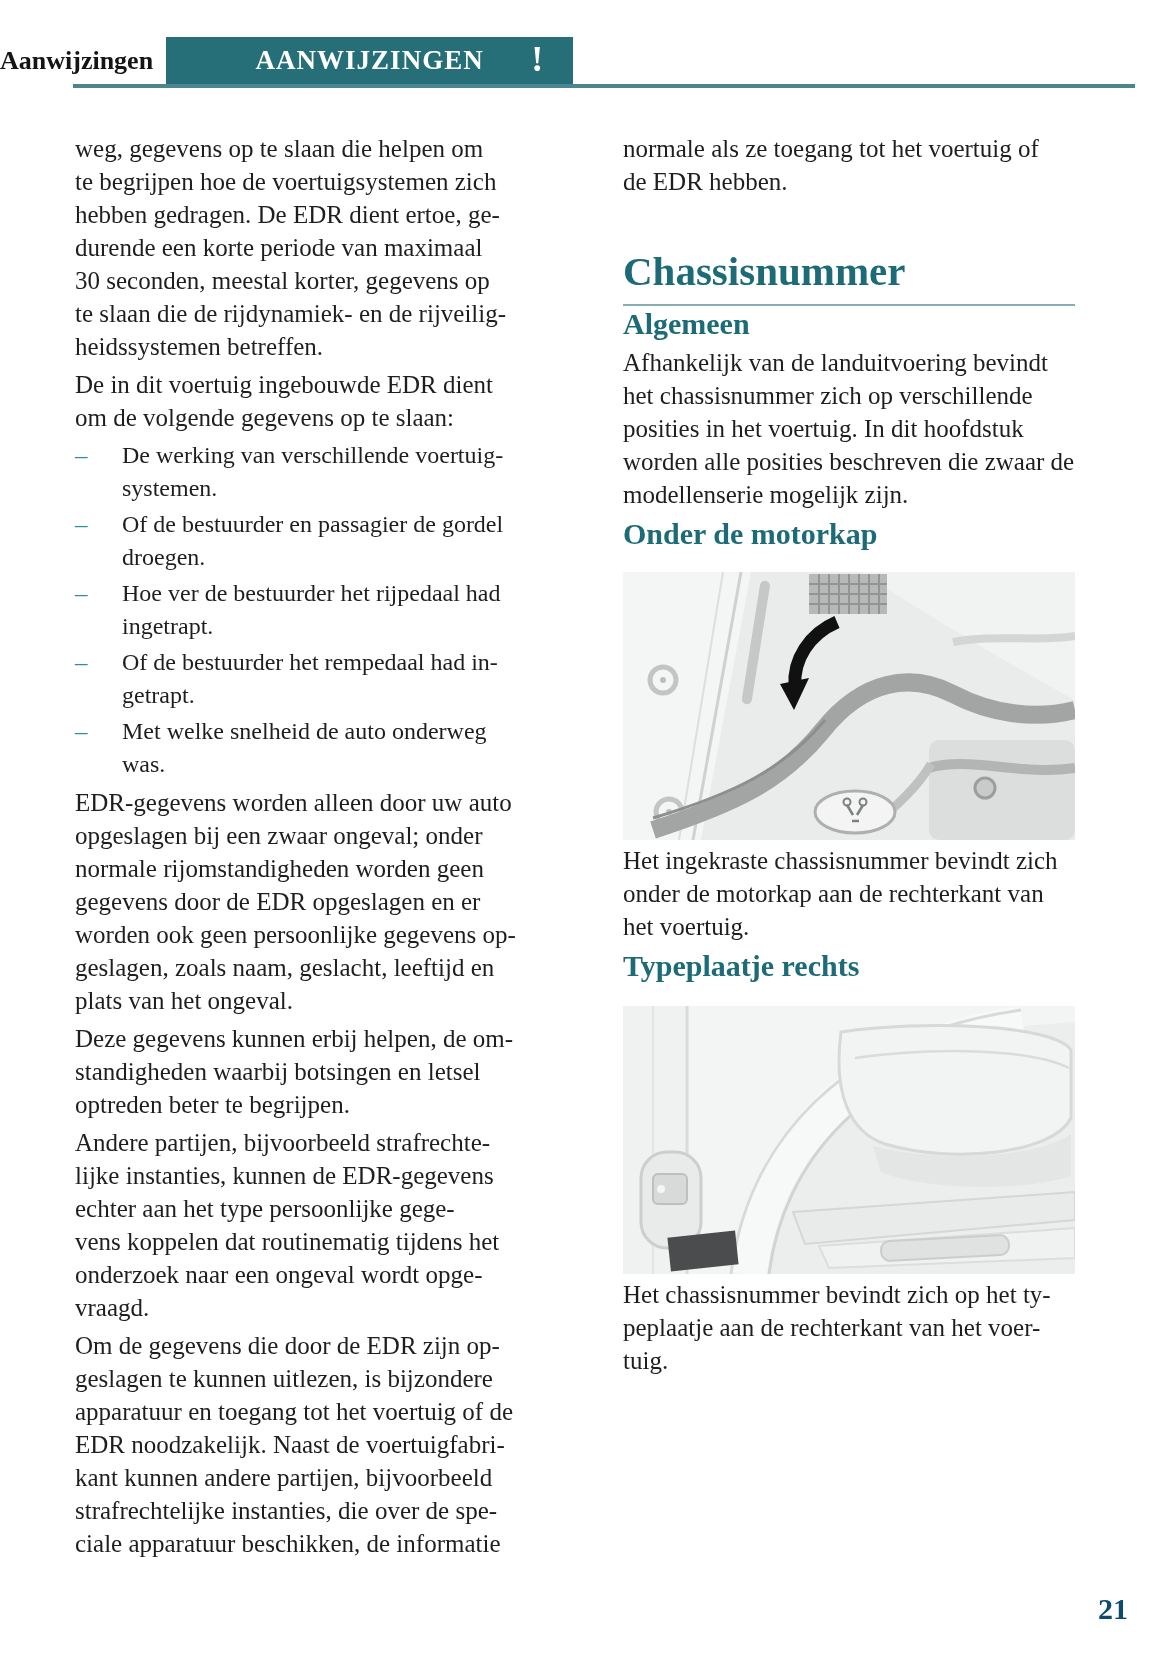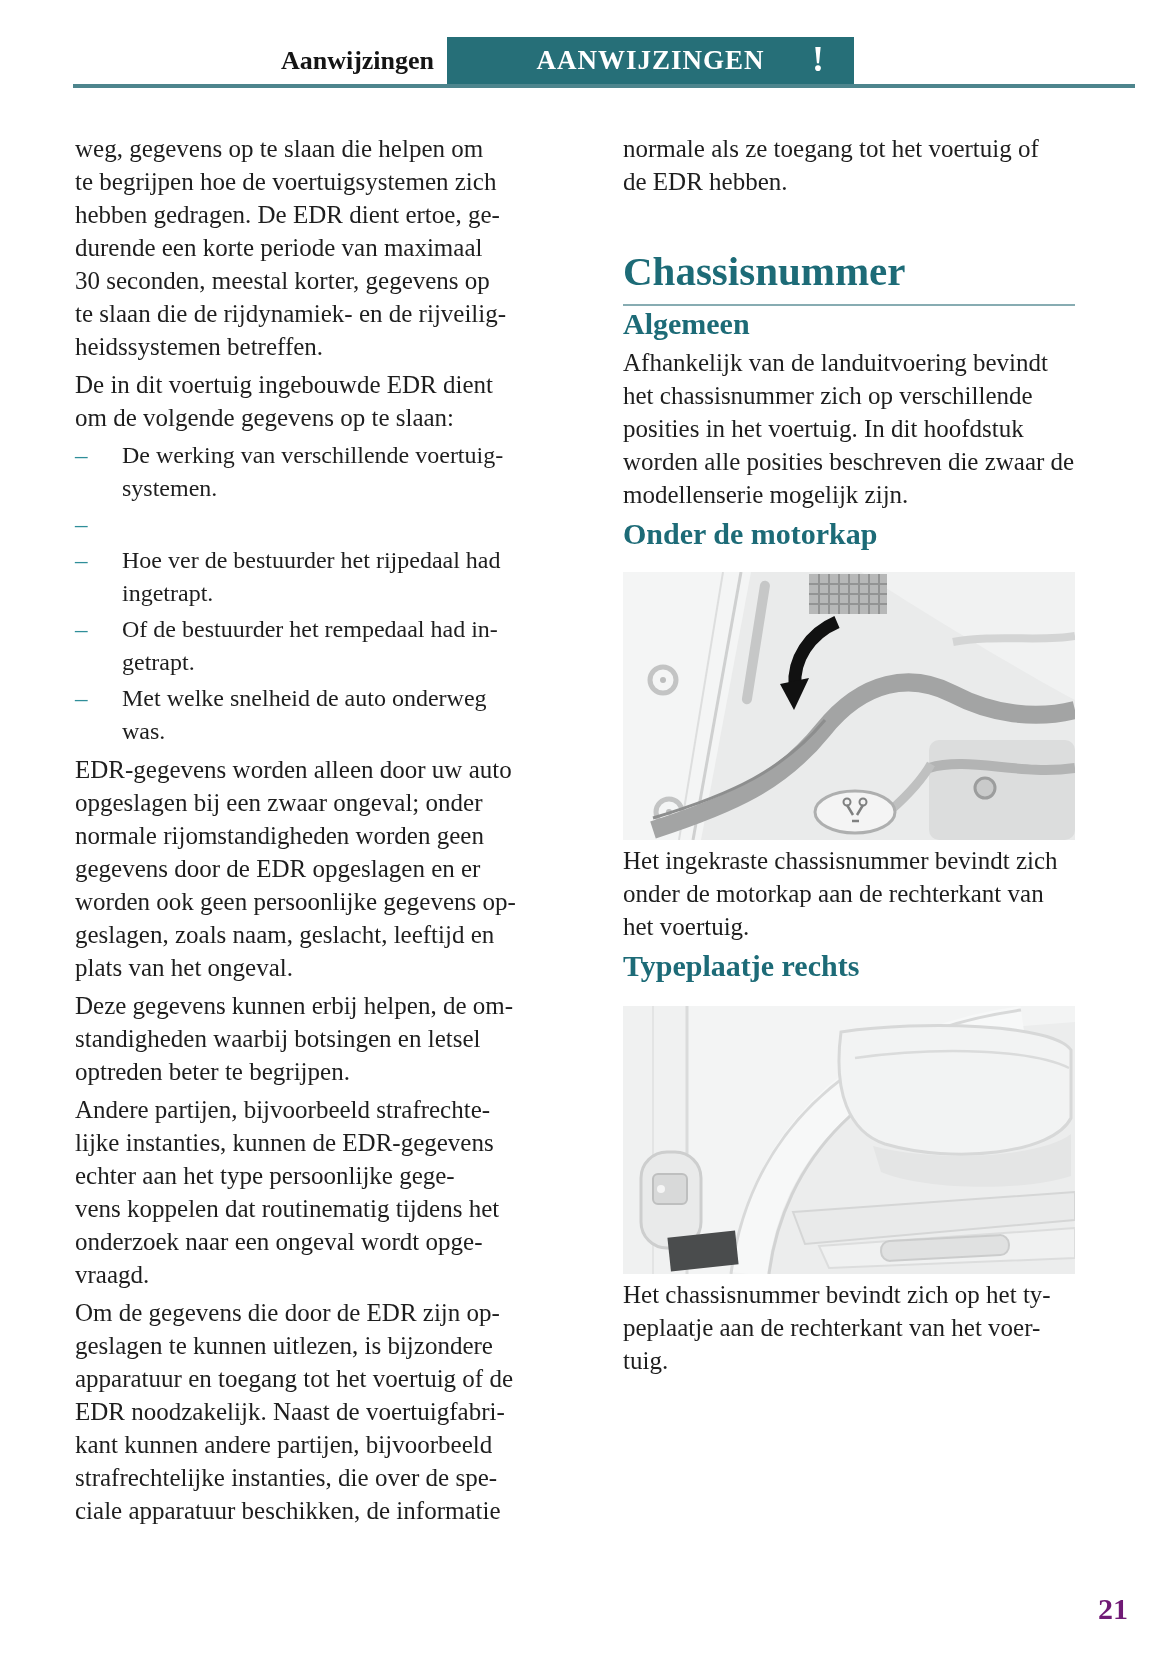--- a/index.html
+++ b/index.html
@@ -4,21 +4,21 @@
 <style>
   html,body { margin:0; padding:0; background:#ffffff; }
   .page {
     position:relative; width:1165px; height:1653px; background:#ffffff;
     font-family:"Liberation Serif","DejaVu Serif",serif; color:#1e1e1e;
     overflow:hidden;
   }
   
   .header {
     position:absolute; top:37px; left:0; right:30px; height:47px;
-    display:flex; justify-content:center; align-items:center;
+    display:flex; justify-content:flex-start; align-items:center;
   }
   .chapter-label { font-weight:bold; font-size:26px; color:#151515; margin-right:13px; }
   .badge {
     width:407px; height:47px; background:#266f78; position:relative;
     display:flex; align-items:center; justify-content:center;
   }
   .badge-label { color:#ffffff; font-weight:bold; font-size:27px; letter-spacing:1px; }
   .badge-icon {
     position:absolute; right:30px; top:50%; transform:translateY(-55%);
     color:#ffffff; font-weight:bold; font-size:36px; line-height:1;
@@ -37,21 +37,21 @@
   .section-rule { margin-top:10px; height:2px; background:#87acb2; }
   h2.sub-title { margin:0; font-size:30px; line-height:36px; color:#1d6b77; font-weight:bold; }
   .mt-algemeen { margin-top:24px; }
   .mt-para { margin-top:16px; margin-bottom:0; }
   .mt-motorkap { margin-top:16px; }
   .mt-typeplaatje { margin-top:36px; }
   .photo { display:block; background:#eaebeb; }
   .photo-1 { margin-top:20px; }
   .photo-2 { margin-top:22px; }
   .caption { margin-top:16px; margin-bottom:0; }
-  .page-number { position:absolute; top:1592px; right:37px; font-size:30px; font-weight:bold; color:#701a75; }
+  .page-number { position:absolute; top:1592px; right:37px; font-size:30px; font-weight:bold; color:#0c4a6e; }
 </style>
 </head>
 <body>
 
 <div class="page">
 
   <div class="header">
     <div class="chapter-label">Aanwijzingen</div>
     <div class="badge">
       <span class="badge-label">AANWIJZINGEN</span>
@@ -71,20 +71,22 @@
     <p class="body">De in dit voertuig ingebouwde EDR dient
 om de volgende gegevens op te slaan:</p>
     <div class="bullets">
       <div class="bullet">
         <span class="dash">–</span>
         <span class="btext">De werking van verschillende voertuig-
 systemen.</span>
       </div>
       <div class="bullet">
         <span class="dash">–</span>
+        <span class="btext">Of de bestuurder en passagier de gordel
+droegen.</span>
       </div>
       <div class="bullet">
         <span class="dash">–</span>
         <span class="btext">Hoe ver de bestuurder het rijpedaal had
 ingetrapt.</span>
       </div>
       <div class="bullet">
         <span class="dash">–</span>
         <span class="btext">Of de bestuurder het rempedaal had in-
 getrapt.</span>

